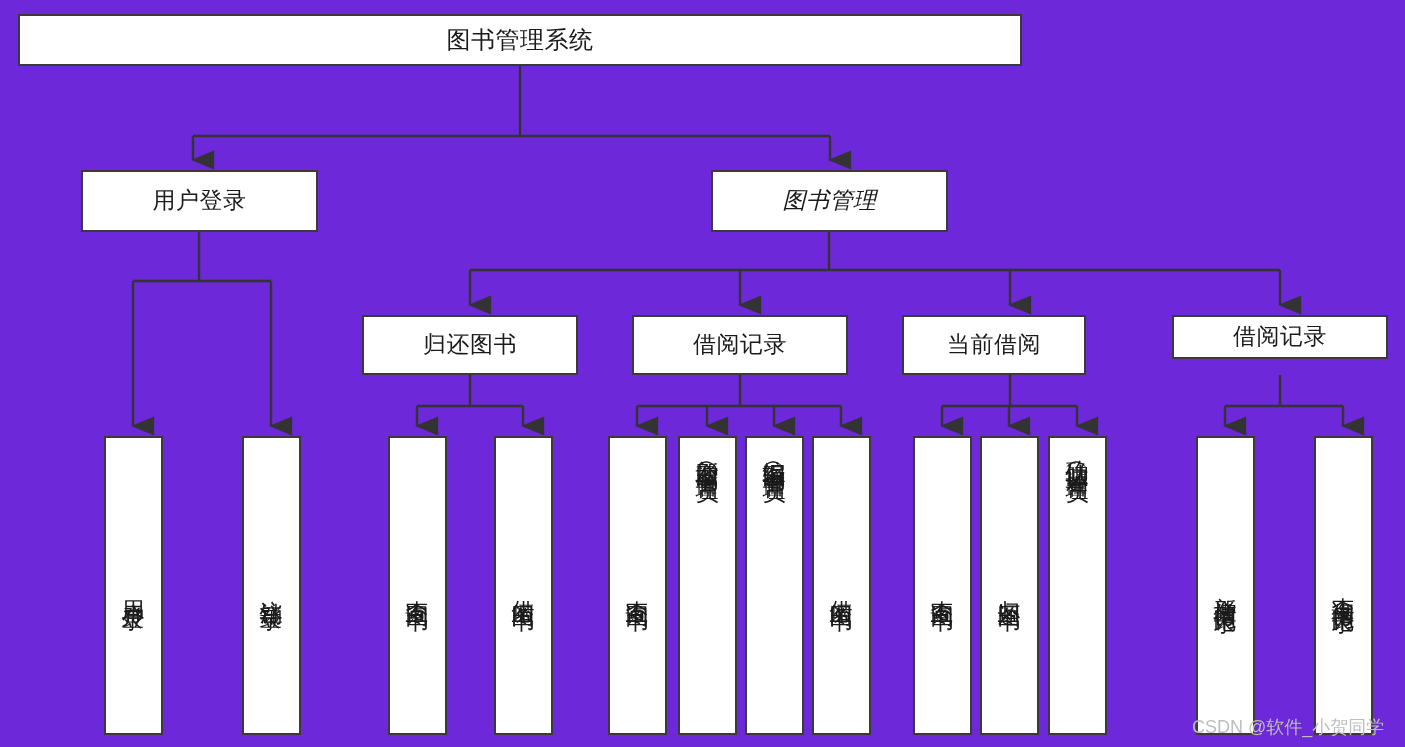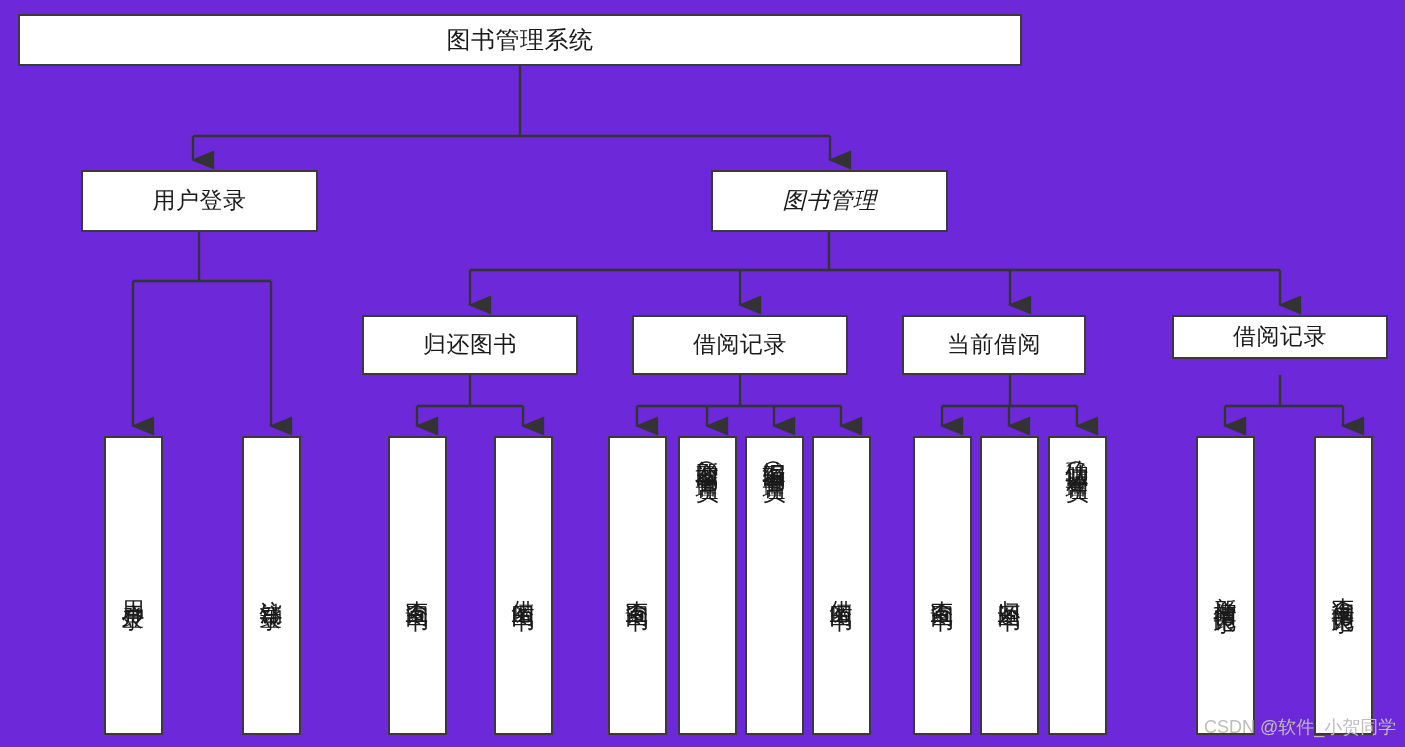--- a/index.html
+++ b/index.html
@@ -65,21 +65,20 @@
   }
   .node.vert.center .label {
     align-self: center;
   }
   .watermark {
     position: absolute;
     color: #bdbdbd;
     font-size: 18px;
     white-space: nowrap;
     user-select: none;
-    margin-left: 12px;
   }
 </style>
 </head>
 <body>
 
 <div id="canvas">
 
   <svg class="wires" viewBox="0 0 1405 747" xmlns="http://www.w3.org/2000/svg">
     <defs>
       <marker id="arrow" viewBox="0 0 10 12" refX="5" refY="11" markerWidth="8" markerHeight="10" orient="auto-start-reverse">

